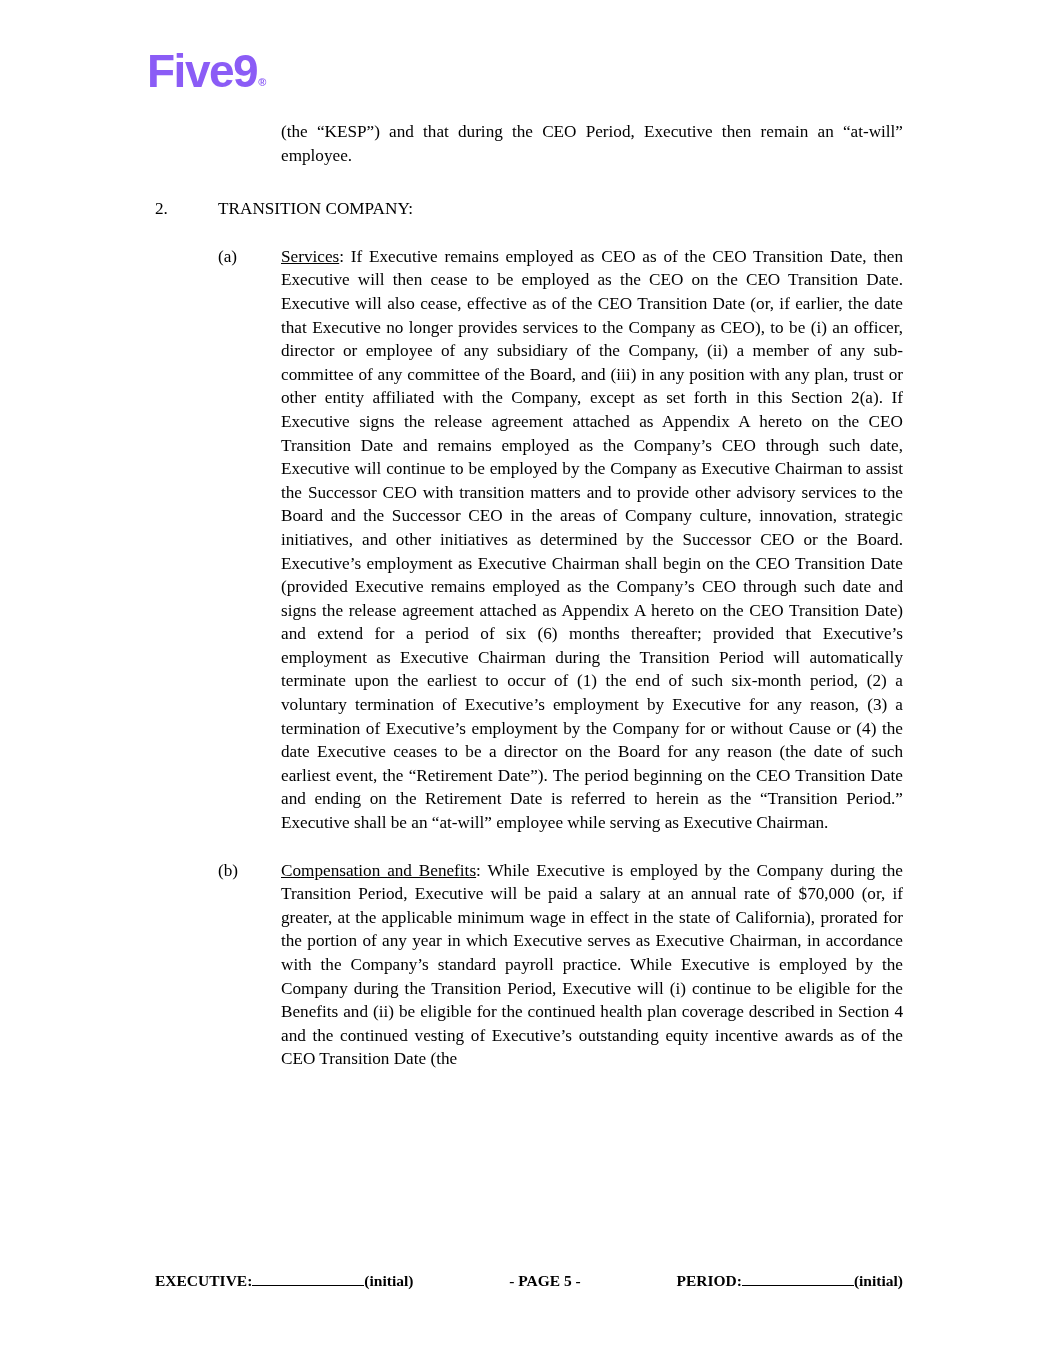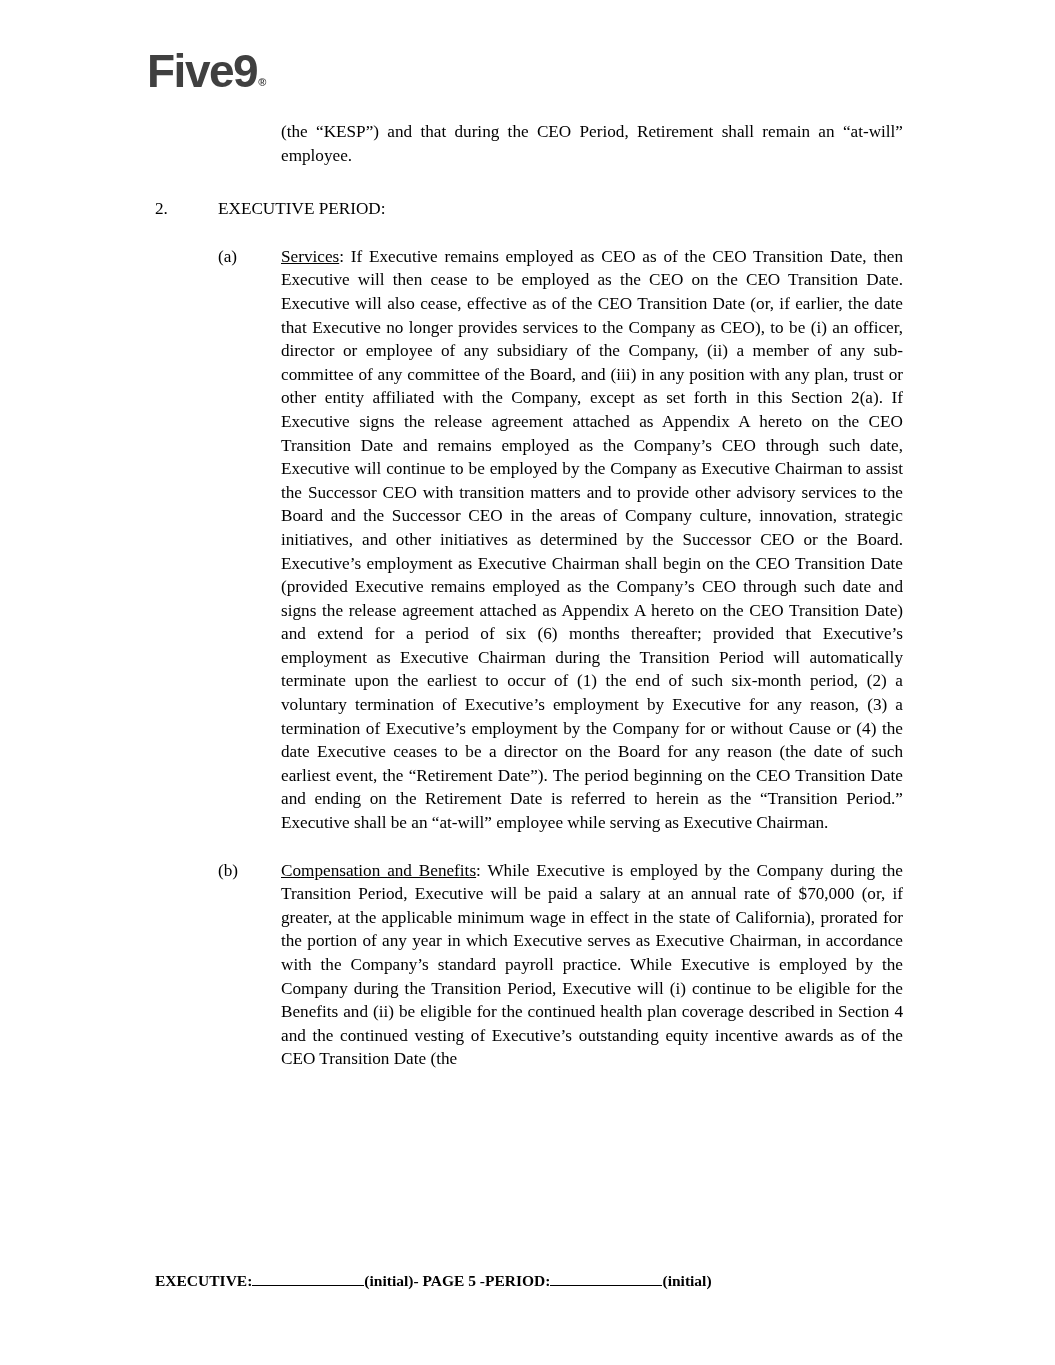--- a/index.html
+++ b/index.html
@@ -15,21 +15,21 @@
     overflow: hidden;
   }
   .logo {
     position: absolute;
     left: 147px;
     top: 48px;
     font-family: "Liberation Sans", sans-serif;
     font-weight: 700;
     font-size: 46px;
     line-height: 1;
-    color: #404040;
+    color: #8b5cf6;
     letter-spacing: -1.5px;
   }
   .logo .reg {
     font-size: 11px;
     letter-spacing: 0;
     vertical-align: 1px;
     margin-left: 1px;
   }
   .content {
     position: absolute;
@@ -67,21 +67,21 @@
     width: 622px;
     text-align: justify;
   }
   .u { text-decoration: underline; }
   .footer {
     position: absolute;
     left: 155px;
     right: 152px;
     top: 1272px;
     display: flex;
-    justify-content: flex-start;
+    justify-content: space-between;
     align-items: baseline;
     font-weight: 700;
     font-size: 15.5px;
   }
   .footer-group { white-space: nowrap; }
   .blank-line {
     display: inline-block;
     width: 112px;
     border-bottom: 1.6px solid #000;
     height: 0.9em;
@@ -92,25 +92,25 @@
 <body>
 
 <div class="page">
 
   <div class="logo">
     <span>Five9</span><span class="reg">®</span>
   </div>
 
   <div class="content">
 
-    <p class="indented">(the “KESP”) and that during the CEO Period, Retirement shall remain an “at-will” employee.</p>
+    <p class="indented">(the “KESP”) and that during the CEO Period, Executive then remain an “at-will” employee.</p>
 
     <div class="section-heading">
       <span class="sec-num">2.</span>
-      <span>EXECUTIVE PERIOD:</span>
+      <span>TRANSITION COMPANY:</span>
     </div>
 
     <div class="clause">
       <span class="clause-label">(a)</span>
       <p class="clause-body"><span class="u">Services</span><span>: If Executive remains employed as CEO as of the CEO Transition Date, then Executive will then cease to be employed as the CEO on the CEO Transition Date. Executive will also cease, effective as of the CEO Transition Date (or, if earlier, the date that Executive no longer provides services to the Company as CEO), to be (i) an officer, director or employee of any subsidiary of the Company, (ii) a member of any sub-committee of any committee of the Board, and (iii) in any position with any plan, trust or other entity affiliated with the Company, except as set forth in this Section 2(a). If Executive signs the release agreement attached as Appendix A hereto on the CEO Transition Date and remains employed as the Company’s CEO through such date, Executive will continue to be employed by the Company as Executive Chairman to assist the Successor CEO with transition matters and to provide other advisory services to the Board and the Successor CEO in the areas of Company culture, innovation, strategic initiatives, and other initiatives as determined by the Successor CEO or the Board. Executive’s employment as Executive Chairman shall begin on the CEO Transition Date (provided Executive remains employed as the Company’s CEO through such date and signs the release agreement attached as Appendix A hereto on the CEO Transition Date) and extend for a period of six (6) months thereafter; provided that Executive’s employment as Executive Chairman during the Transition Period will automatically terminate upon the earliest to occur of (1) the end of such six-month period, (2) a voluntary termination of Executive’s employment by Executive for any reason, (3) a termination of Executive’s employment by the Company for or without Cause or (4) the date Executive ceases to be a director on the Board for any reason (the date of such earliest event, the “Retirement Date”). The period beginning on the CEO Transition Date and ending on the Retirement Date is referred to herein as the “Transition Period.” Executive shall be an “at-will” employee while serving as Executive Chairman.</span></p>
     </div>
 
     <div class="clause">
       <span class="clause-label">(b)</span>
       <p class="clause-body"><span class="u">Compensation and Benefits</span><span>: While Executive is employed by the Company during the Transition Period, Executive will be paid a salary at an annual rate of $70,000 (or, if greater, at the applicable minimum wage in effect in the state of California), prorated for the portion of any year in which Executive serves as Executive Chairman, in accordance with the Company’s standard payroll practice. While Executive is employed by the Company during the Transition Period, Executive will (i) continue to be eligible for the Benefits and (ii) be eligible for the continued health plan coverage described in Section 4 and the continued vesting of Executive’s outstanding equity incentive awards as of the CEO Transition Date (the</span></p>

